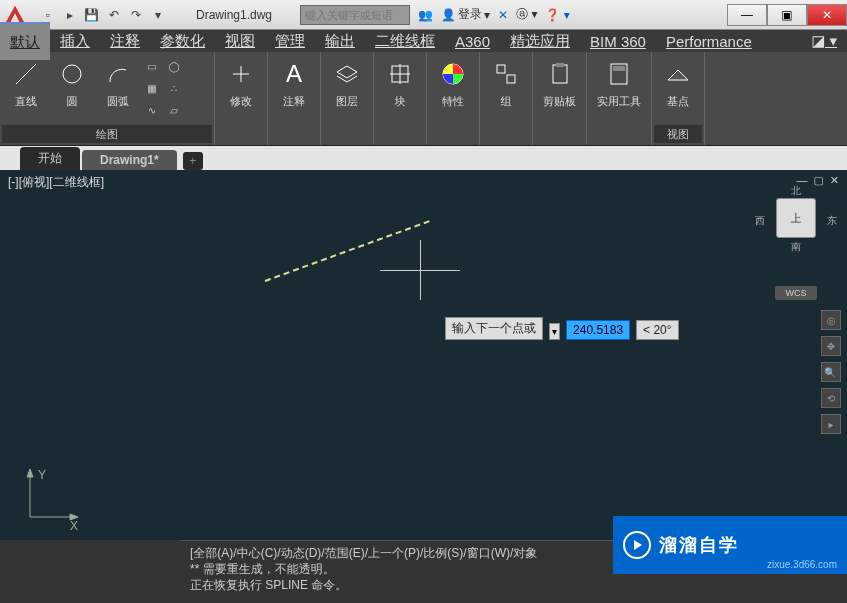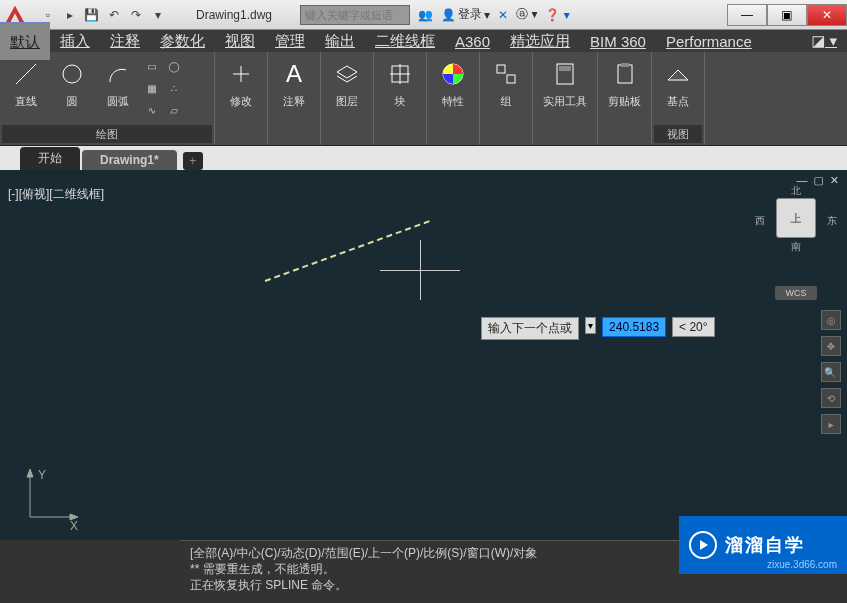--- a/index.html
+++ b/index.html
@@ -25,44 +25,44 @@
 .panel-title { height:18px; background:#333; color:#ccc; font-size:11px; text-align:center; line-height:18px; }
 .rbtn { display:flex; flex-direction:column; align-items:center; color:#ddd; font-size:11px; padding:2px 6px; cursor:pointer; gap:4px; }
 .rbtn-ico { width:32px; height:32px; display:flex; align-items:center; justify-content:center; }
 .rbtn-sm { display:flex; flex-direction:column; gap:2px; }
 .rbtn-sm div { width:20px; height:20px; color:#ccc; font-size:10px; display:flex; align-items:center; justify-content:center; cursor:pointer; }
 .tabbar { height:24px; background:#e5e5e5; display:flex; align-items:flex-end; padding-left:20px; }
 .tab { padding:3px 18px; font-size:12px; color:#ccc; background:#2a2a2a; border-radius:4px 4px 0 0; margin-right:2px; cursor:pointer; }
 .tab.active { background:#555;font-weight:bold; }
 .tab-add { width:20px; height:18px; background:#2a2a2a; color:#888; display:flex; align-items:center; justify-content:center; font-size:12px; cursor:pointer; border-radius:3px; margin-left:4px; }
 .viewport { position:relative; height:370px; background:#1a2a33; }
-.vp-label { position:absolute; top:16px; left:8px; color:#ddd; font-size:12px; }
+.vp-label { position:absolute; top:4px; left:8px; color:#ddd; font-size:12px; }
 .vp-ctrl { position:absolute; top:4px; right:8px; display:flex; gap:6px; color:#ccc; font-size:11px; }
 .cursor { position:absolute; top:100px; left:420px; pointer-events:none; }
 .cursor::before, .cursor::after { content:""; position:absolute; background:#ccc; }
 .cursor::before { width:80px; height:1px; left:-40px; top:0; }
 .cursor::after { width:1px; height:60px; top:-30px; left:0; }
 .dashed-line { position:absolute; top:110px; left:265px; width:175px; height:1px; border-top:2px dashed #dd9; transform:rotate(-20deg); transform-origin:left; }
-.dyn-input { position:absolute; top:147px; left:445px; display:flex; gap:6px; align-items:flex-start;margin-left:36px; }
+.dyn-input { position:absolute; top:147px; left:445px; display:flex; gap:6px; align-items:flex-end; }
 .dyn-label { background:#ddd; color:#222; font-size:12px; padding:2px 6px; border:1px solid #888; }
 .dyn-val { background:#3af; color:#003; font-size:12px; padding:2px 6px; border:1px solid #06c; }
 .dyn-ang { background:#ddd; color:#222; font-size:12px; padding:2px 6px; border:1px solid #888; }
 .ucs { position:absolute; bottom:10px; left:20px; color:#9a9; font-size:12px; pointer-events:none; }
 .ucs .yax { position:absolute; bottom:0; left:10px; }
 .ucs .xax { position:absolute; bottom:-3px; left:50px; }
 .ucs svg { stroke:#9a9; }
 .navcube { position:absolute; top:18px; right:20px; width:62px; height:80px; }
 .navcube .face { width:40px; height:40px; background:#ddd; border:1px solid #888; display:flex; align-items:center; justify-content:center; font-size:11px; color:#333; margin:10px auto; border-radius:3px; cursor:pointer; }
 .navcube .dirs { position:absolute; top:0; left:0; width:62px; height:62px; }
 .navcube .dir { position:absolute; font-size:10px; color:#aaa; }
 .navcube .wcs { width:42px; height:14px; background:#555; color:#ccc; font-size:9px; text-align:center; line-height:14px; margin:48px auto 0; border-radius:2px; }
 .sidebar { position:absolute; right:4px; top:140px; width:22px; display:flex; flex-direction:column; gap:6px; }
 .sidebar div { width:20px; height:20px; background:#444; border:1px solid #666; color:#999; font-size:10px; display:flex; align-items:center; justify-content:center; cursor:pointer; }
 .cmdhist { background:#333; color:#ccc; font-size:12px; padding:4px 10px; line-height:16px; border-top:1px solid #555; margin:0 24px 0 180px; }
-.watermark { position:absolute; right:0; top:516px; width:168px; height:58px; background:#06c; display:flex; align-items:center; gap:8px; padding:0 10px; z-index:10; }
+.watermark { position:absolute; right:0; top:516px; width:234px; height:58px; background:#06c; display:flex; align-items:center; gap:8px; padding:0 10px; z-index:10; }
 .watermark .play { width:28px; height:28px; border:2px solid #fff; border-radius:50%; display:flex; align-items:center; justify-content:center; }
 .watermark .play::after { content:""; border-left:8px solid #fff; border-top:5px solid transparent; border-bottom:5px solid transparent; margin-left:2px; }
 .watermark .txt { color:#fff; font-size:18px; font-weight:bold; letter-spacing:2px; }
 .watermark .url { position:absolute; bottom:4px; right:10px; color:#9cf; font-size:10px; }
 </style>
 </head>
 <body>
 
 <div class="titlebar">
   <div class="logo">
@@ -222,38 +222,38 @@
           </div>
           <span>组</span>
         </div>
       </div>
     </div>
   <div class="ribbon-panel">
       <div class="panel-body">
         <div class="rbtn">
           <div class="rbtn-ico">
             <svg width="24" height="24">
+              <rect x="5" y="3" width="14" height="18" stroke="#fff" fill="none"></rect>
+              <rect x="8" y="1" width="8" height="4" fill="#888"></rect>
+            </svg>
+          </div>
+          <span>剪贴板</span>
+        </div>
+      </div>
+    </div>
+  <div class="ribbon-panel">
+      <div class="panel-body">
+        <div class="rbtn">
+          <div class="rbtn-ico">
+            <svg width="24" height="24">
               <rect x="4" y="2" width="16" height="20" stroke="#fff" fill="none"></rect>
               <rect x="6" y="4" width="12" height="5" fill="#888"></rect>
             </svg>
           </div>
           <span>实用工具</span>
-        </div>
-      </div>
-    </div>
-  <div class="ribbon-panel">
-      <div class="panel-body">
-        <div class="rbtn">
-          <div class="rbtn-ico">
-            <svg width="24" height="24">
-              <rect x="5" y="3" width="14" height="18" stroke="#fff" fill="none"></rect>
-              <rect x="8" y="1" width="8" height="4" fill="#888"></rect>
-            </svg>
-          </div>
-          <span>剪贴板</span>
         </div>
       </div>
     </div>
   <div class="ribbon-panel">
       <div class="panel-body">
         <div class="rbtn">
           <div class="rbtn-ico">
             <svg width="24" height="24">
               <path d="M2 18 L12 8 L22 18 Z" stroke="#fff" fill="#555"></path>
             </svg>

